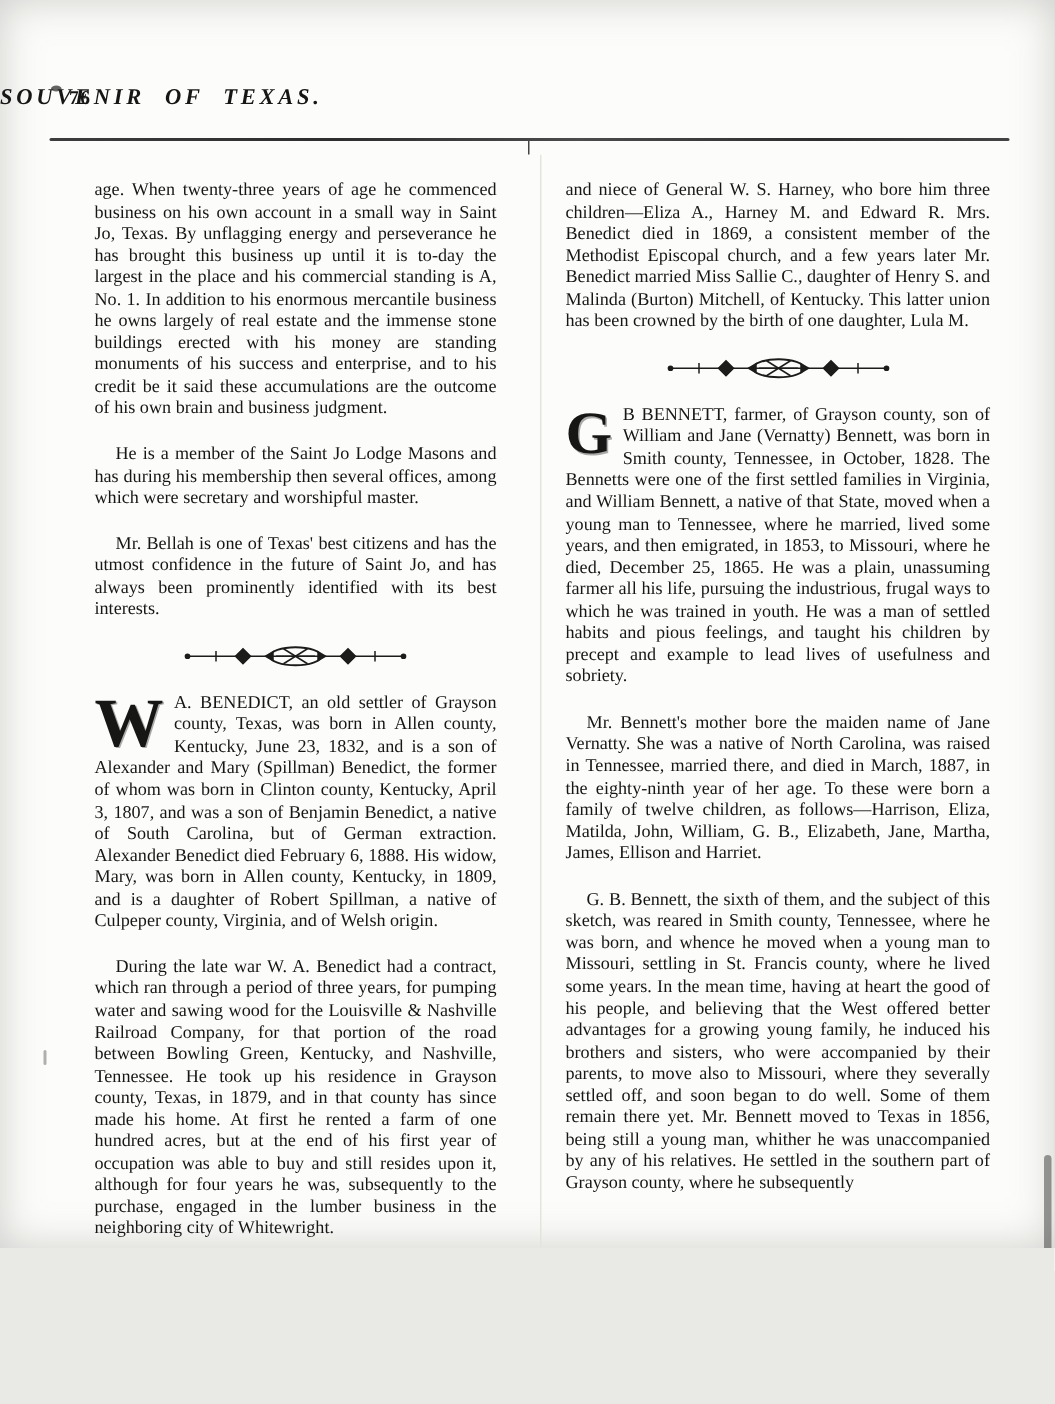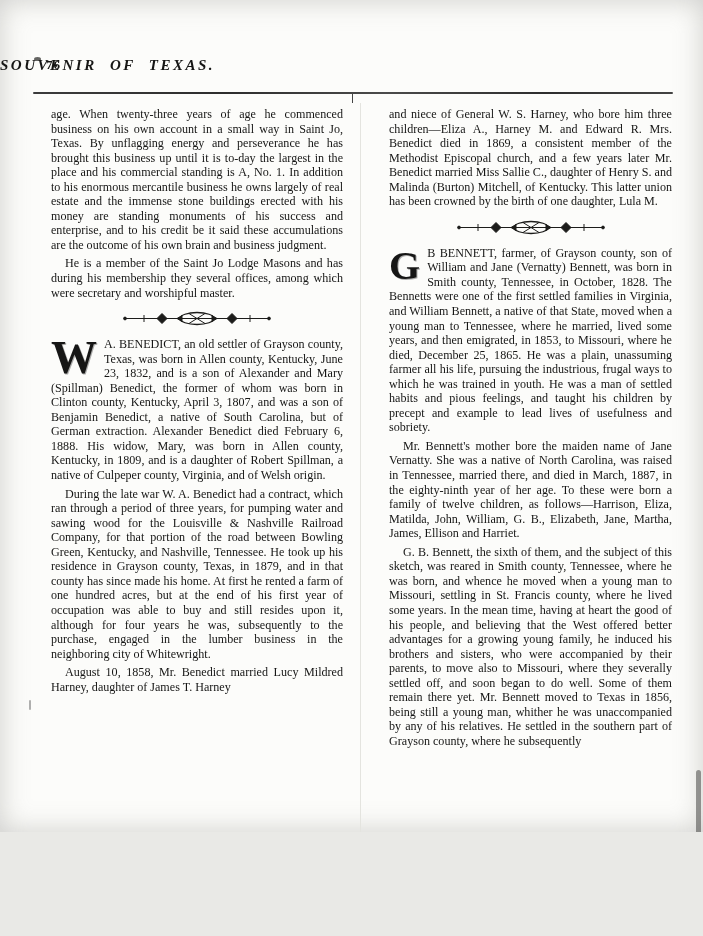--- a/index.html
+++ b/index.html
@@ -35,22 +35,22 @@
   
   .columns {
     display:flex;
     margin:9px 27px 0 47px;
     height:824px; overflow:hidden;
     text-align:justify;
     font-size:12.1px; line-height:14.55px;
   }
   .col { overflow:hidden; }
   .col-left  { width:300px; }
-  .col-right { flex:1; margin-left:13px; padding-left:24px; border-left:1px solid #e4e4df; }
-  .col p { margin:4px; }
+  .col-right { flex:1; margin-left:13px; padding-left:0; border-left:1px solid #e4e4df; }
+  .col p { margin:16px; }
   .col p.ind { text-indent:14px; }
   .dropcap {
     float:left;
     font-weight:bold;
     font-size:46px; line-height:40px;
     padding:1px 7px 0 0;
     text-shadow:1px 1px 0 rgba(20,20,20,.35);
   }
   .dropcap.gcap { font-size:40px; line-height:38px; }
   
@@ -83,21 +83,22 @@
     <span class="page-number">76</span>
     <div class="page-title">SOUVENIR OF TEXAS.</div>
   </div>
   <div class="header-rule"></div>
   <div class="center-tick"></div>
 
   <div class="columns">
 
     <div class="col col-left">
       <p>age.  When twenty-three years of age he commenced business on his own account in a small way in Saint Jo, Texas.  By unflagging energy and perseverance he has brought this business up until it is to-day the largest in the place and his commercial standing is A, No. 1.  In addition to his enormous mercantile business he owns largely of real estate and the immense stone buildings erected with his money are standing monuments of his success and enterprise, and to his credit be it said these accumulations are the outcome of his own brain and business judgment.</p>
-      <p class="ind">He is a member of the Saint Jo Lodge Masons and has during his membership they several offices, among which were secretary and worshipful master.</p>
+      <p class="ind">He is a member of the Saint Jo Lodge Masons and has during his membership then several offices, among which were secretary and worshipful master.</p>
+      <p class="ind">Mr. Bellah is one of Texas' best citizens and has the utmost confidence in the future of Saint Jo, and has always been prominently identified with its best interests.</p>
 
       <div class="divider">
         <svg width="150" height="15" viewBox="0 0 150 15">
           <g stroke="#1c1c1a" fill="#1c1c1a">
             <line x1="3" y1="7.5" x2="147" y2="7.5" stroke-width="1.1"></line>
             <circle cx="3" cy="7.5" r="1.4"></circle>
             <circle cx="147" cy="7.5" r="1.4"></circle>
             <line x1="22" y1="4" x2="22" y2="11" stroke-width="1"></line>
             <line x1="128" y1="4" x2="128" y2="11" stroke-width="1"></line>
             <polygon points="40,2.5 45,7.5 40,12.5 35,7.5"></polygon>

